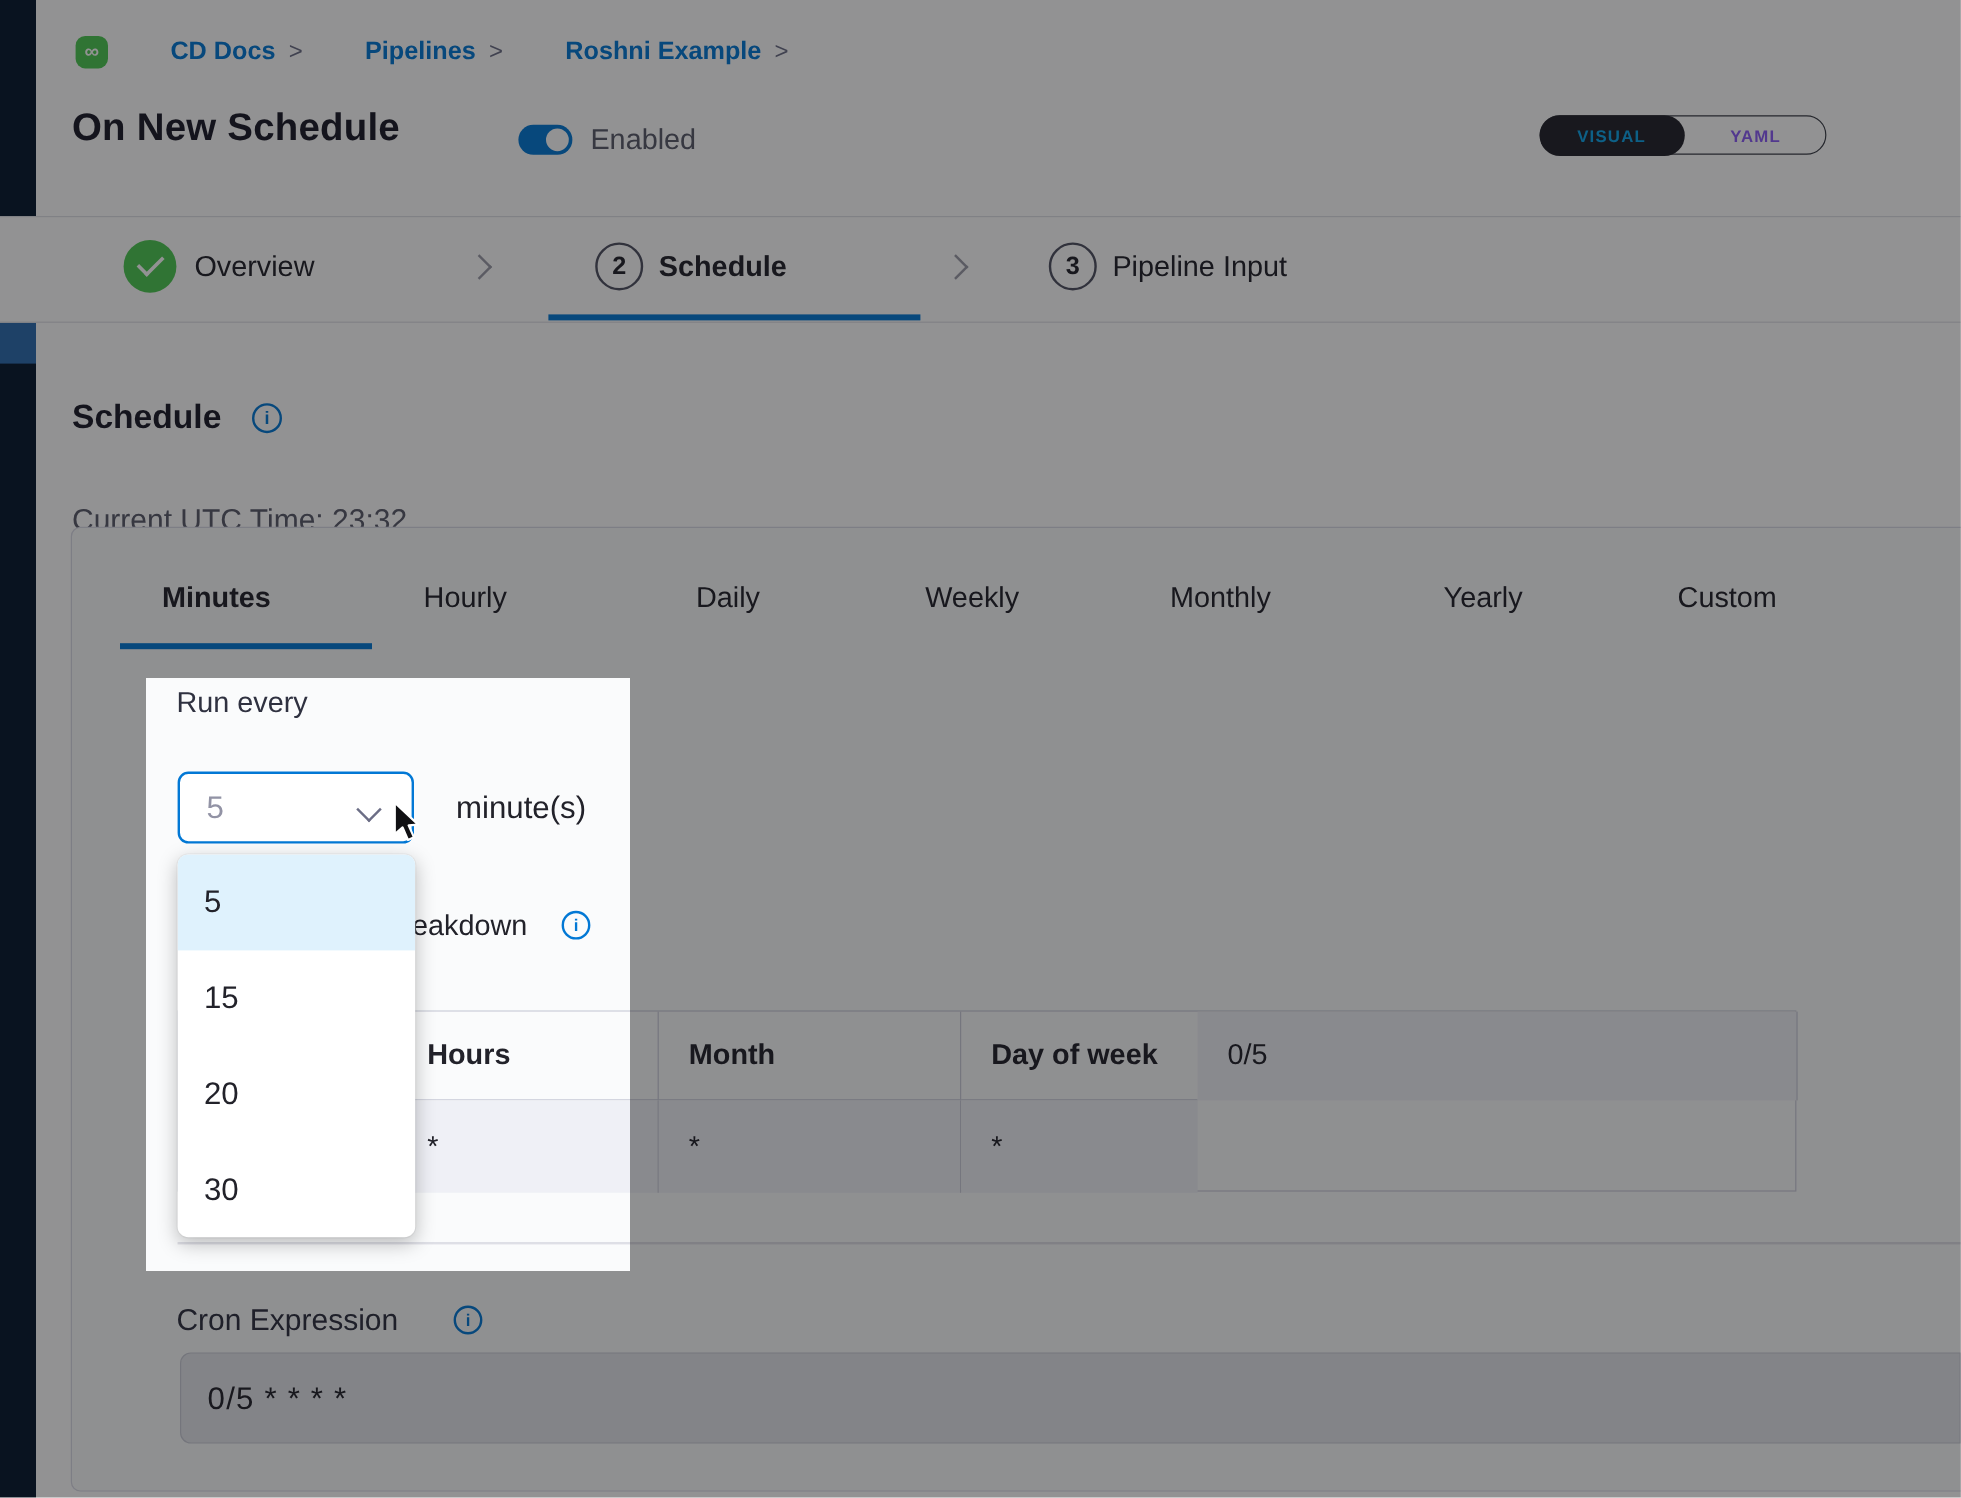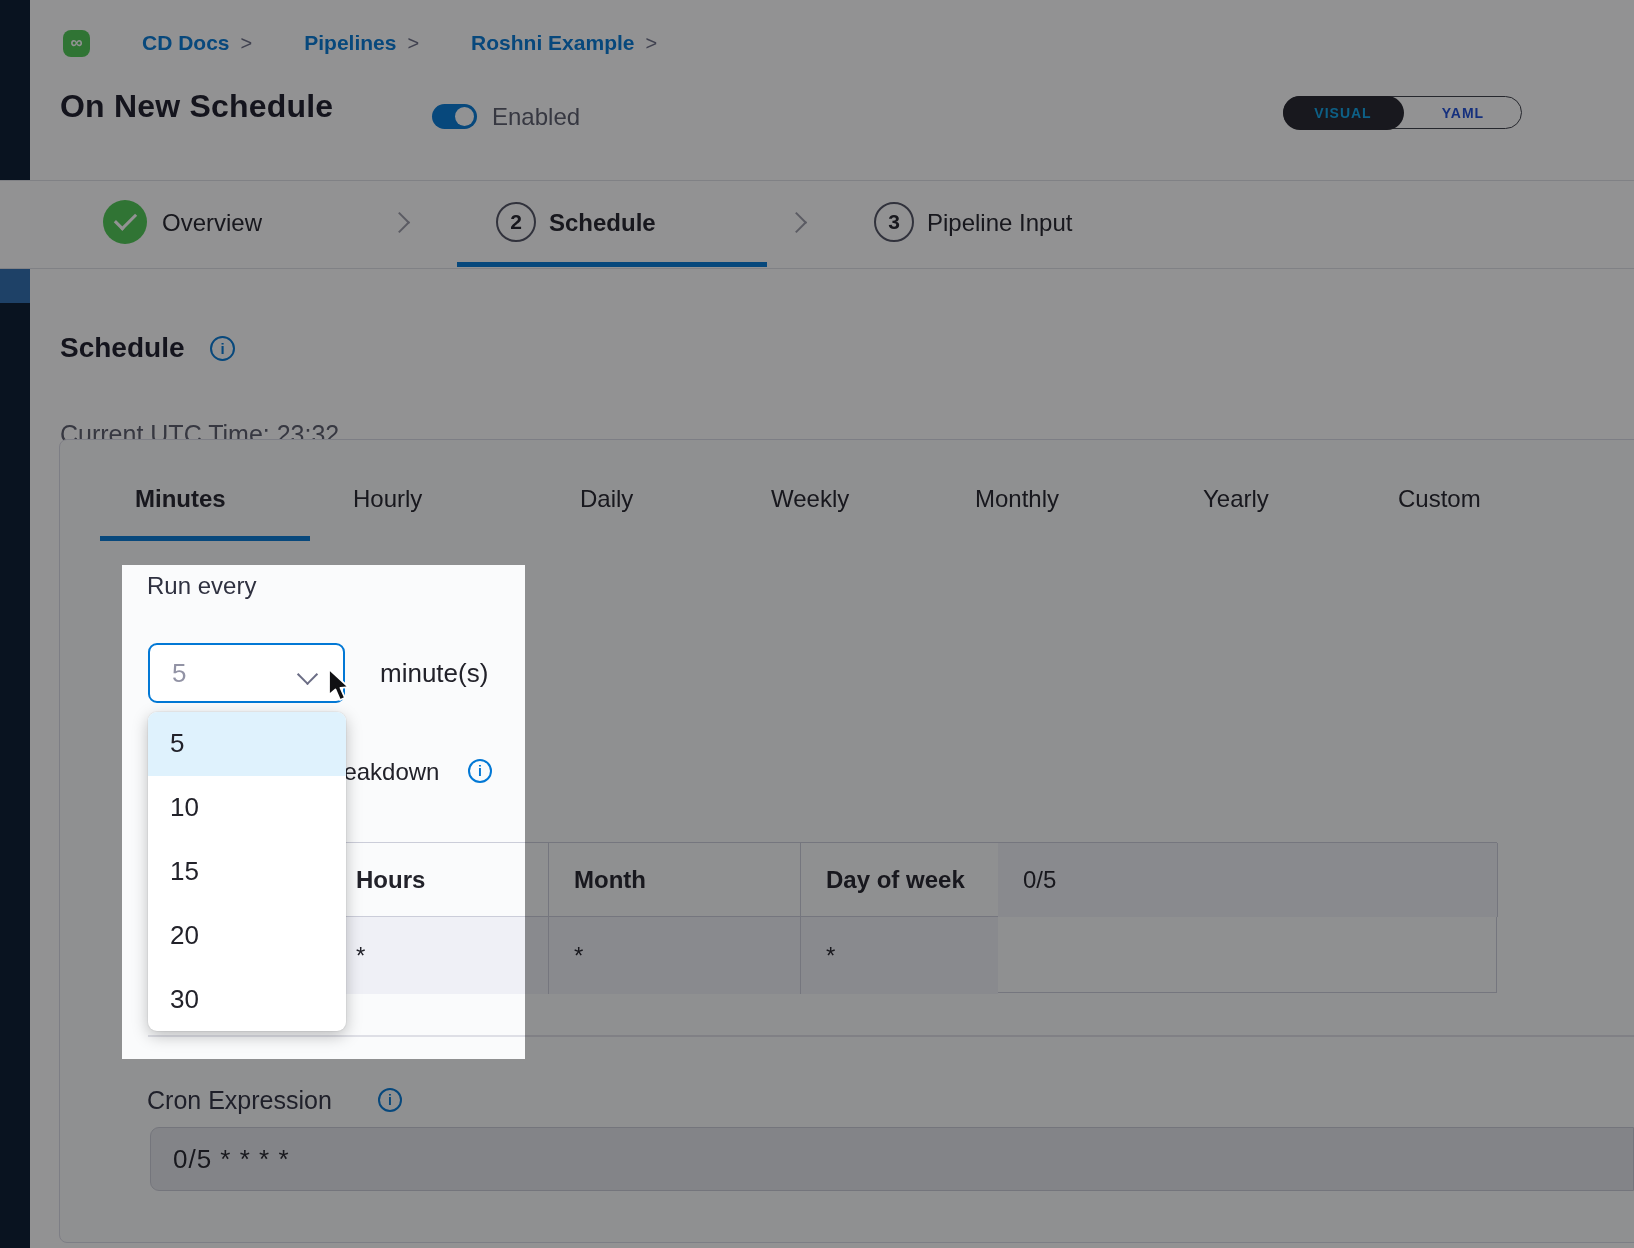--- a/index.html
+++ b/index.html
@@ -25,21 +25,21 @@
   .page-title{left:60px;top:88px;font-size:32px;font-weight:800;letter-spacing:.2px;color:#1b1b28;}
   .toggle{left:432px;top:104px;width:45px;height:25px;border-radius:13px;background:#0278d5;}
   .toggle-knob{position:absolute;right:3px;top:3px;width:19px;height:19px;border-radius:50%;background:#fff;}
   .toggle-label{left:492px;top:104px;font-size:24px;color:#595b6b;line-height:26px;}
 
   
   .viewseg{left:1283px;top:96px;width:237px;height:31px;border:1.5px solid #3a3d46;border-radius:17px;background:#fff;}
   .seg-visual{position:absolute;left:-1.5px;top:-1.5px;width:121px;height:34px;border-radius:17px;background:#22222a;
     display:flex;align-items:center;justify-content:center;color:#0ea5e9;font-size:14px;font-weight:700;letter-spacing:1px;}
   .seg-yaml{position:absolute;right:0;top:0;width:116px;height:31px;display:flex;align-items:center;justify-content:center;
-    color:#1d4ed8;font-size:14px;font-weight:700;letter-spacing:1px;}
+    color:#8b5cf6;font-size:14px;font-weight:700;letter-spacing:1px;}
 
   
   .stepsbar{left:0;top:180px;width:1634px;height:87px;background:#fff;
     border-top:1px solid #dfe0e6;border-bottom:1px solid #dfe0e6;}
   .check-circle{left:103px;top:200px;width:44px;height:44px;border-radius:50%;background:#4dc952;}
   .check-mark{position:absolute;left:12px;top:13px;width:18px;height:9px;
     border-left:3.5px solid #fff;border-bottom:3.5px solid #fff;transform:rotate(-45deg);}
   .step-label{font-size:24px;color:#22222a;top:209px;}
   .step-label.bold{font-weight:700;}
   .chev{width:13px;height:13px;border-top:2.5px solid #9b9ca8;border-right:2.5px solid #9b9ca8;transform:rotate(45deg);}
@@ -84,21 +84,21 @@
   .cron-table .hcell{border-right:1px solid #cbcdd9;border-bottom:1px solid #cbcdd9;
     display:flex;align-items:center;padding-left:25px;font-size:24px;font-weight:700;color:#22222a;box-sizing:border-box;}
   .cron-table .dcell{border-right:1px solid #cbcdd9;background:#eff0f6;
     display:flex;align-items:center;padding-left:25px;font-size:24px;color:#22222a;box-sizing:border-box;}
   .cron-table .last{border-right:none;}
 
   .divider{left:148px;top:1035px;width:1486px;height:2px;background:#dedfe6;}
 
   
   .cron-label{left:147px;top:1086px;font-size:25px;color:#2f3140;}
-  .cron-input{left:150px;top:1127px;width:1484px;height:64px;background:#e4e6eb;
+  .cron-input{left:150px;top:1127px;width:1484px;height:76px;background:#e4e6eb;
     border:1px solid #c9cbd5;border-radius:9px 0 0 9px;box-sizing:border-box;display:flex;align-items:center;}
   .cron-value{margin-left:22px;font-size:26px;color:#22222a;letter-spacing:1px;}
 
   
   .spotlight{left:122px;top:565px;width:403px;height:494px;
     box-shadow:0 0 0 3000px rgba(13,13,16,0.45);z-index:40;background:transparent;}
 
   
   .menu{left:148px;top:712px;width:198px;height:319px;background:#fff;border-radius:9px;
     box-shadow:0 5px 16px rgba(0,0,0,0.25), 0 0 0 1px rgba(0,0,0,0.04);z-index:50;overflow:hidden;
@@ -190,21 +190,20 @@
 <div class="abs cron-label">Cron Expression</div>
 <span class="abs info-icon info-xs">i</span>
 <div class="abs cron-input">
   <span class="cron-value">0/5 * * * *</span>
 </div>
 
 <div class="abs spotlight"></div>
 
 <div class="abs menu">
   <div class="menu-item active">5</div>
-  <div class="menu-item">10</div>
   <div class="menu-item">15</div>
   <div class="menu-item">20</div>
   <div class="menu-item">30</div>
 </div>
 
 <div class="abs cursor">
   <svg width="27" height="36" viewBox="0 0 27 36">
     <path d="M2 1 L2 27 L8.5 21.5 L13 32 L18 29.8 L13.5 19.8 L21.5 19.2 Z" fill="#101013" stroke="#ffffff" stroke-width="1.8" stroke-linejoin="round"></path>
   </svg>
 </div>

